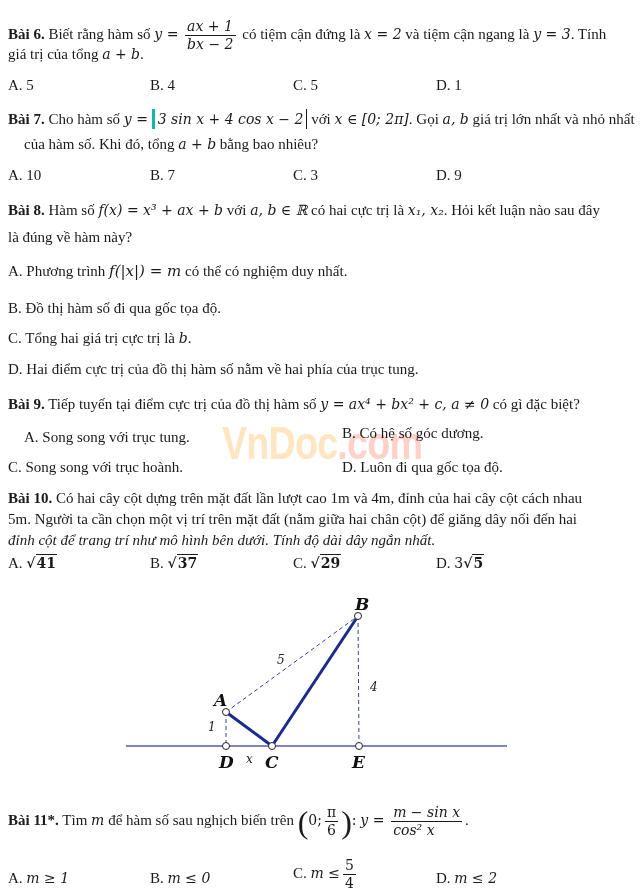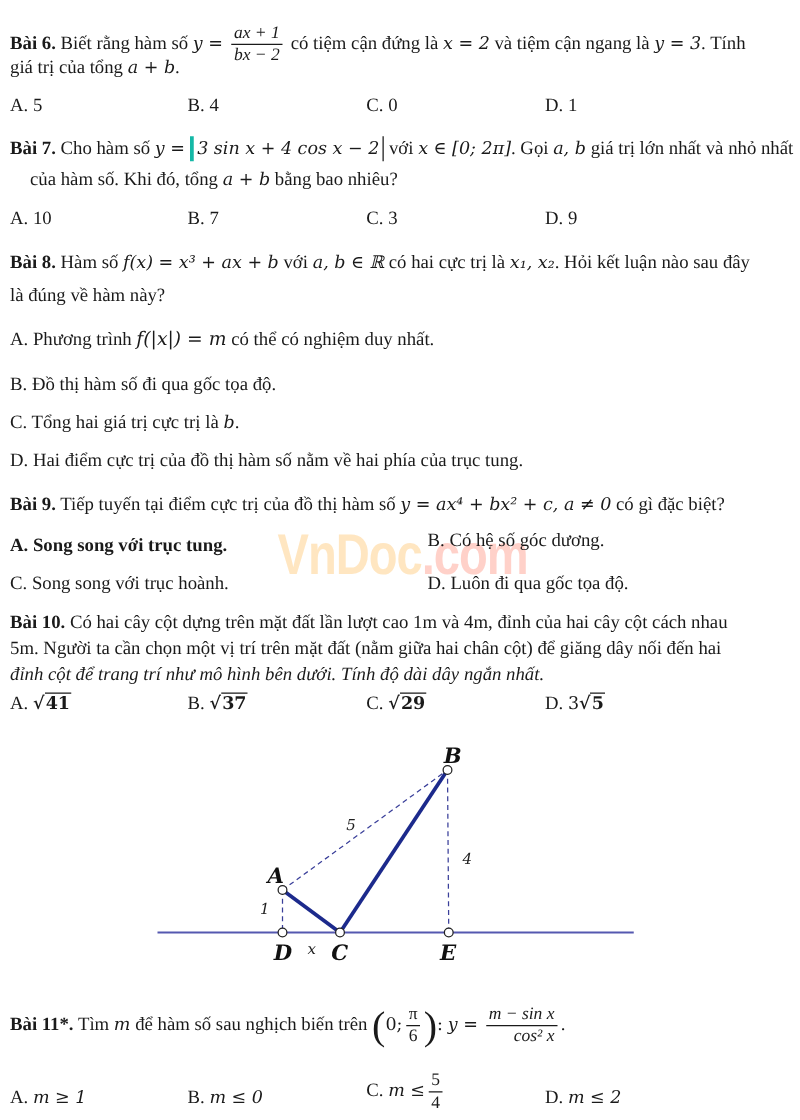--- a/index.html
+++ b/index.html
@@ -2,21 +2,21 @@
 <html><head>
 <meta charset="utf-8">
 <style>
   html, body { margin: 0; padding: 0; background: #ffffff; }
   body { width: 640px; height: 896px; position: relative; overflow: hidden;
          font-family: "Liberation Serif", "DejaVu Serif", serif; color: #1a1a1a; font-size: 15px; }
   .line { position: absolute; white-space: nowrap; line-height: 18px; }
   .b { font-weight: bold; }
   .m { font-style: italic; font-family: "DejaVu Serif", "Liberation Serif", serif; font-size: 14px; }
   .mr { font-family: "DejaVu Serif", "Liberation Serif", serif; font-size: 14px; }
-  .frac { display: inline-block; vertical-align: middle; text-align: right; margin: 0 3px; font-family: Liberation Serif, serif; }
+  .frac { display: inline-block; vertical-align: middle; text-align: left; margin: 0 3px; }
   .frac > span { display: block; line-height: 17px; padding: 0 2px; }
   .frac > span.num { border-bottom: 1px solid #1a1a1a; }
   .opt { position: absolute; white-space: nowrap; line-height: 18px; }
   .sqrt { display: inline-block; font-weight: bold; }
   .sqrt .rad { border-top: 1px solid #1a1a1a; padding: 0 1px; }
   .watermark { position: absolute; left: 222px; top: 418px; font-family: "Liberation Sans", "DejaVu Sans", sans-serif;
                font-weight: bold; font-size: 46px; letter-spacing: -1px; line-height: 50px; opacity: 0.45; transform: scaleX(0.82); transform-origin: left top; }
   .wm1 { color: #ffc878; }
   .wm2 { color: #ff9a8a; }
   .abs { display:inline-block; border-left:3px solid #14b8a6; border-right:1px solid #1a1a1a; padding:0 3px; line-height:20px; }
@@ -38,21 +38,21 @@
   <span class="m">x = 2</span>
   <span>và tiệm cận ngang là</span>
   <span class="m">y = 3</span><span>. Tính</span>
 </div>
 <div class="line" style="left:8px; top:45px;">
   <span>giá trị của tổng</span>
   <span class="m">a + b</span><span>.</span>
 </div>
 <div class="opt" style="left:8px; top:76px;">A. 5</div>
 <div class="opt" style="left:150px; top:76px;">B. 4</div>
-<div class="opt" style="left:293px; top:76px;">C. 0</div>
+<div class="opt" style="left:293px; top:76px;">C. 5</div>
 <div class="opt" style="left:436px; top:76px;">D. 1</div>
 
 <div class="line" style="left:8px; top:109px;">
   <span class="b">Bài 7.</span>
   <span>Cho hàm số</span>
   <span class="m">y =</span>
   <span class="abs m">3 sin x + 4 cos x − 2</span>
   <span>với</span>
   <span class="m">x ∈ [0; 2π]</span><span>. Gọi</span>
   <span class="m">a, b</span>
@@ -98,21 +98,21 @@
   <span class="b">Bài 9.</span>
   <span>Tiếp tuyến tại điểm cực trị của đồ thị hàm số</span>
   <span class="m">y = ax⁴ + bx² + c, a ≠ 0</span>
   <span>có gì đặc biệt?</span>
 </div>
 
 <div class="watermark">
   <span class="wm1">VnDoc</span><span class="wm2">.com</span>
 </div>
 
-<div class="opt" style="left:8px; top:428px;font-weight:bold;">A. Song song với trục tung.</div>
+<div class="opt" style="left:24px; top:428px;">A. Song song với trục tung.</div>
 <div class="opt" style="left:342px; top:424px;">B. Có hệ số góc dương.</div>
 <div class="opt" style="left:8px; top:458px;">C. Song song với trục hoành.</div>
 <div class="opt" style="left:342px; top:458px;">D. Luôn đi qua gốc tọa độ.</div>
 
 <div class="line" style="left:8px; top:489px;">
   <span class="b">Bài 10.</span>
   <span>Có hai cây cột dựng trên mặt đất lần lượt cao 1m và 4m, đỉnh của hai cây cột cách nhau</span>
 </div>
 <div class="line" style="left:8px; top:510px;">5m. Người ta cần chọn một vị trí trên mặt đất (nằm giữa hai chân cột) để giăng dây nối đến hai</div>
 <div class="line" style="left:8px; top:531px;font-style:italic;">đỉnh cột để trang trí như mô hình bên dưới. Tính độ dài dây ngắn nhất.</div>

